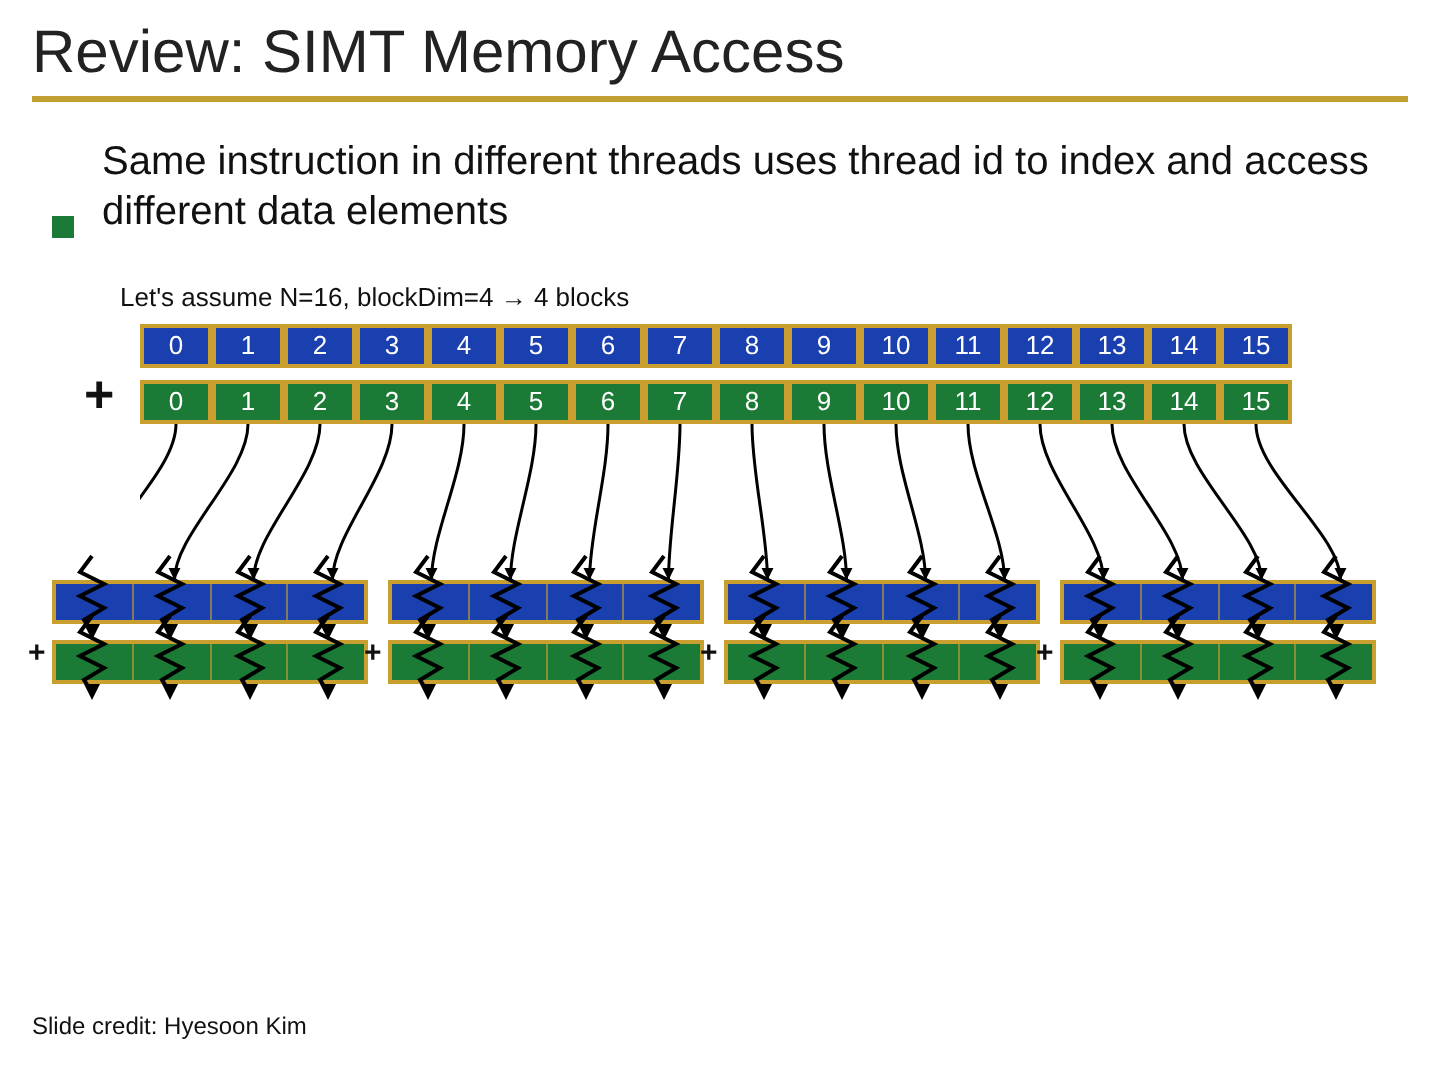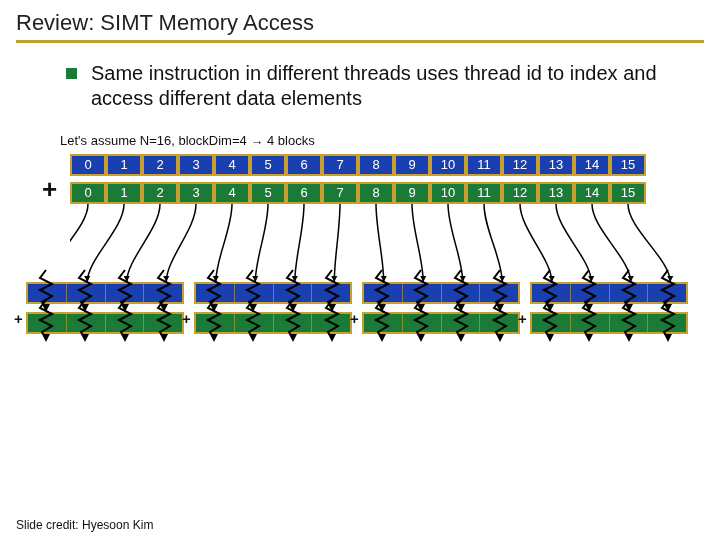--- a/index.html
+++ b/index.html
@@ -4,34 +4,33 @@
 <style>
   * { margin: 0; padding: 0; box-sizing: border-box; }
   body {
     width: 720px; height: 540px;
     font-family: Arial, Helvetica, sans-serif;
     background: #fff;
     position: relative;
     overflow: hidden;
   }
   .title {
-    font-size: 22px;
+    font-size: 30px;
     padding: 10px 0 4px 16px;
     color: #222;
   }
   .hr {
     height: 2.5px;
     background: #c0a030;
     margin: 0 16px 12px 16px;
   }
   .bullet-row {
     display: flex;
-    align-items: flex-start;
+    align-items: flex-end;
     padding: 6px 26px 0 26px;
-    margin-left: 40px;
   }
   .sq {
     width: 11px; height: 11px;
     background: #1a7a36;
     margin-top: 7px;
     margin-right: 14px;
     flex: 0 0 auto;
   }
   .bullet-text {
     font-size: 20px;
@@ -109,21 +108,21 @@
   .zigzag-row {
     position: absolute;
     left: 0; top: -14px;
     width: 100%; height: 40px;
     display: flex;
     justify-content: space-around;
     pointer-events: none;
   }
   .footer {
     position: absolute;
-    left: 16px; bottom: 8px;
+    left: 16px; bottom: 20px;
     font-size: 12px;
     color: #111;
   }
 </style>
 </head>
 <body>
 
 <div class="title">Review: SIMT Memory Access</div>
 <div class="hr"></div>
 

